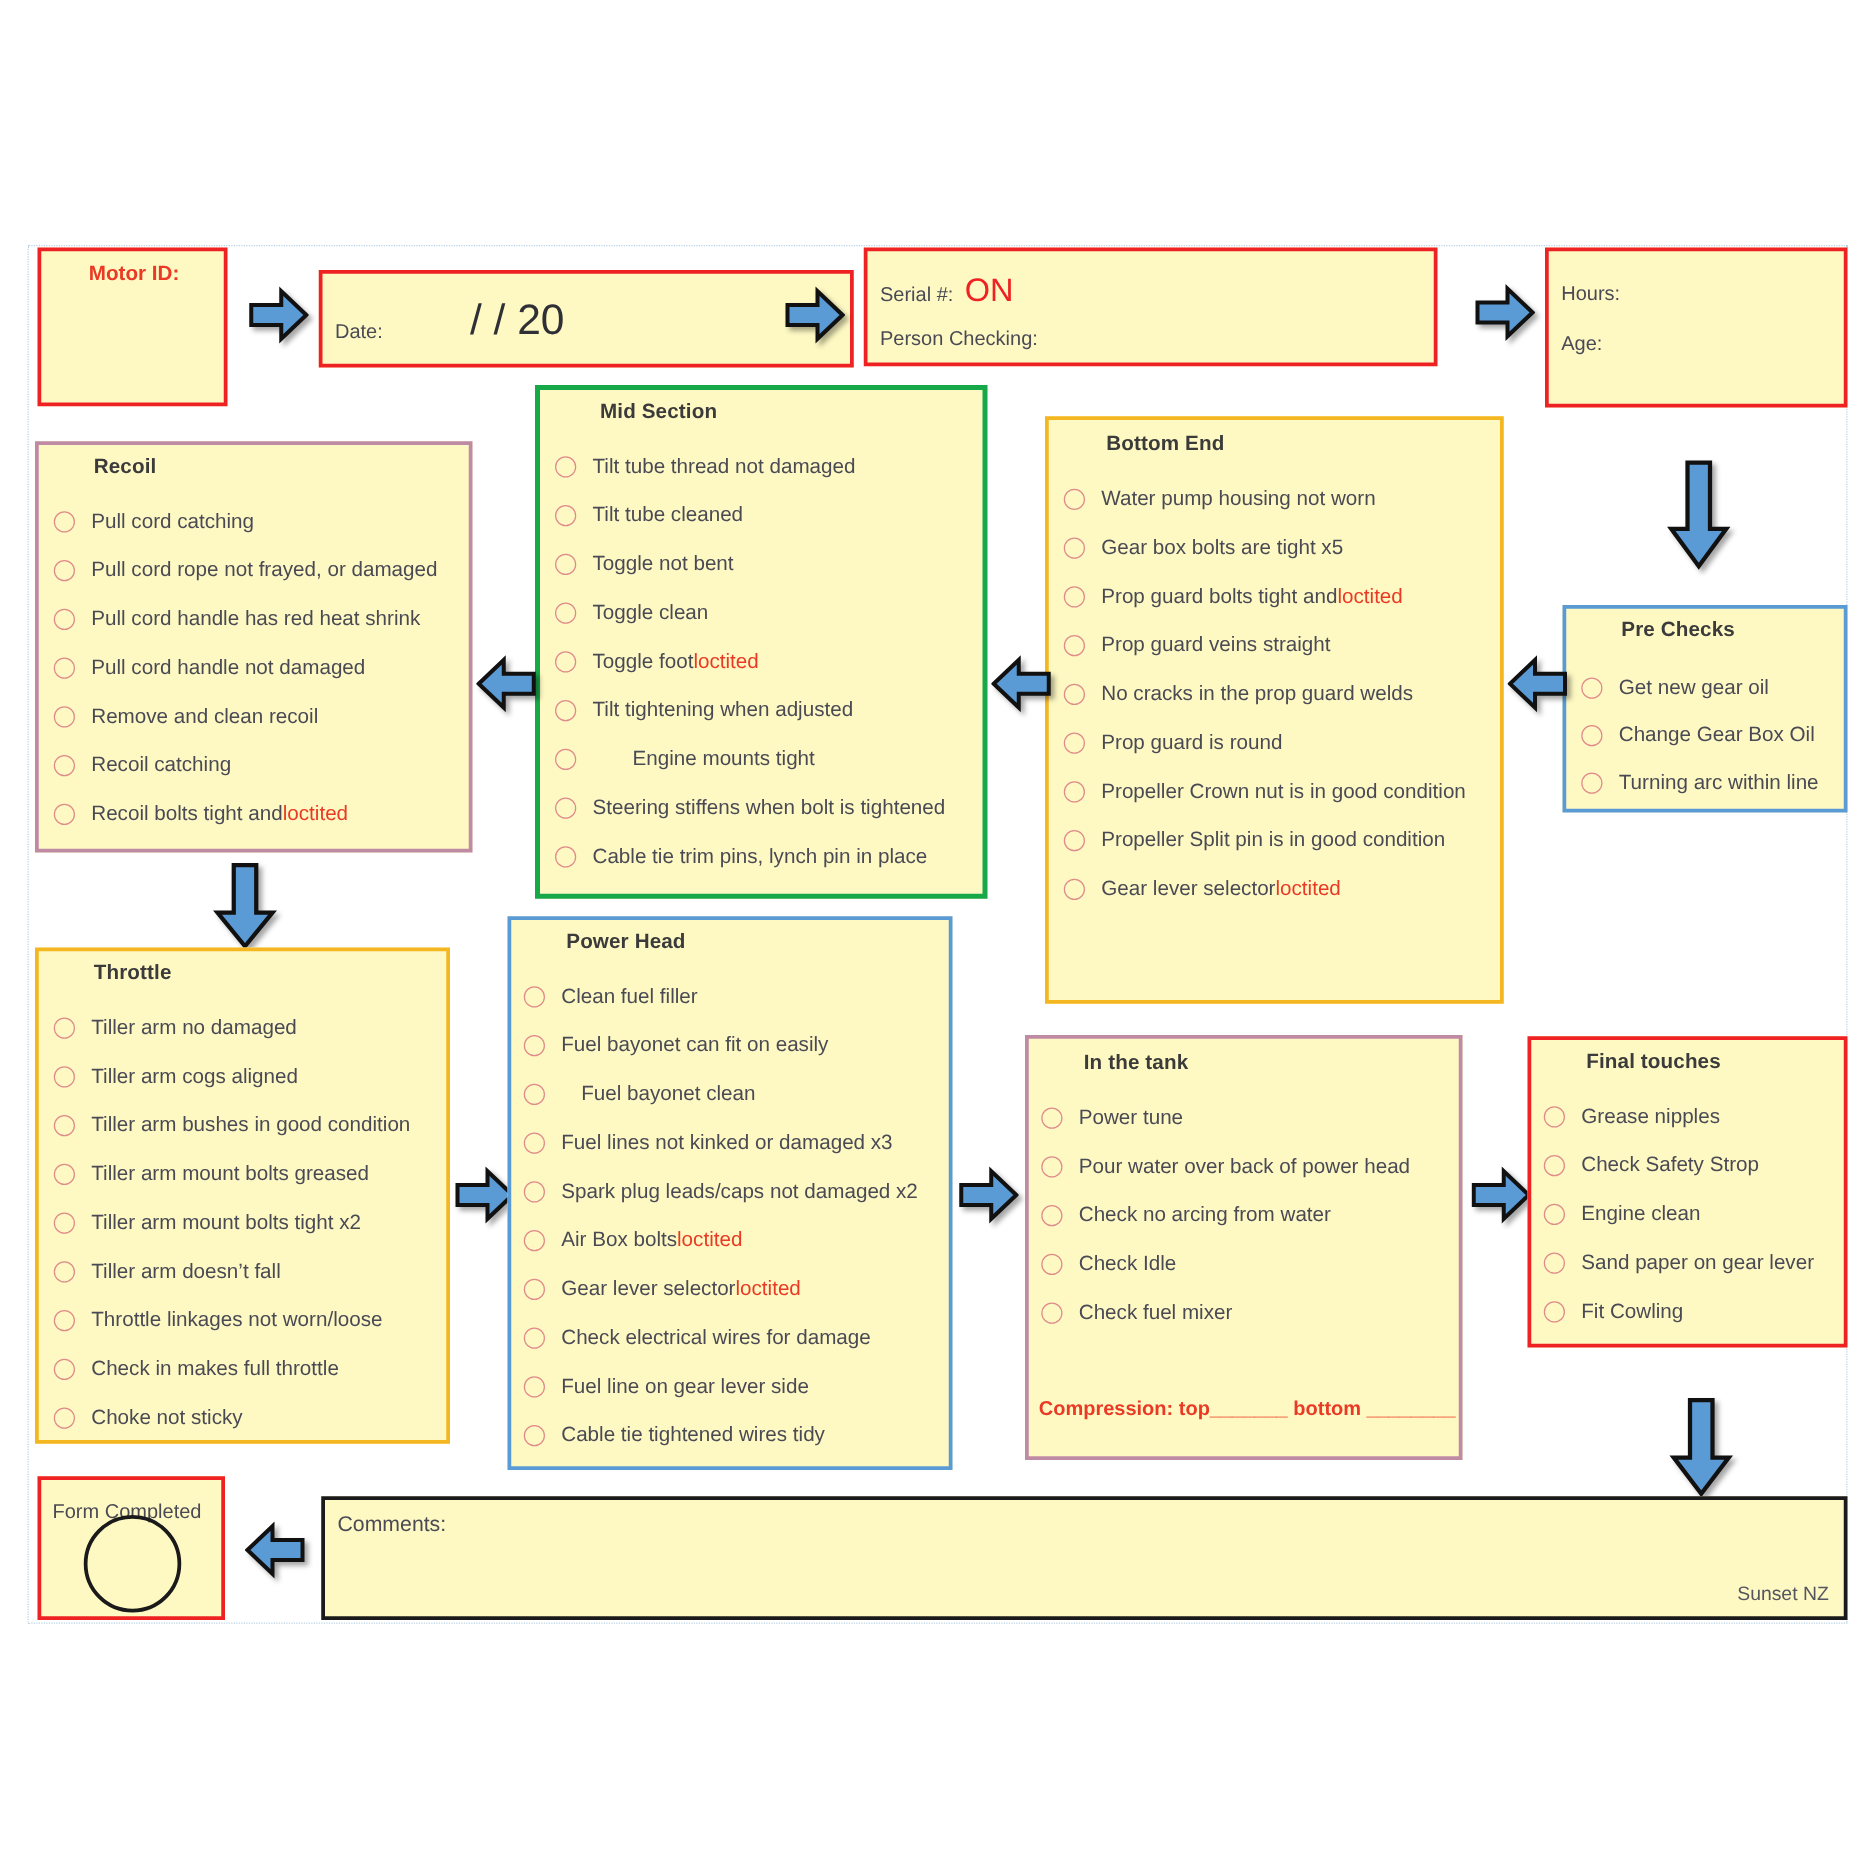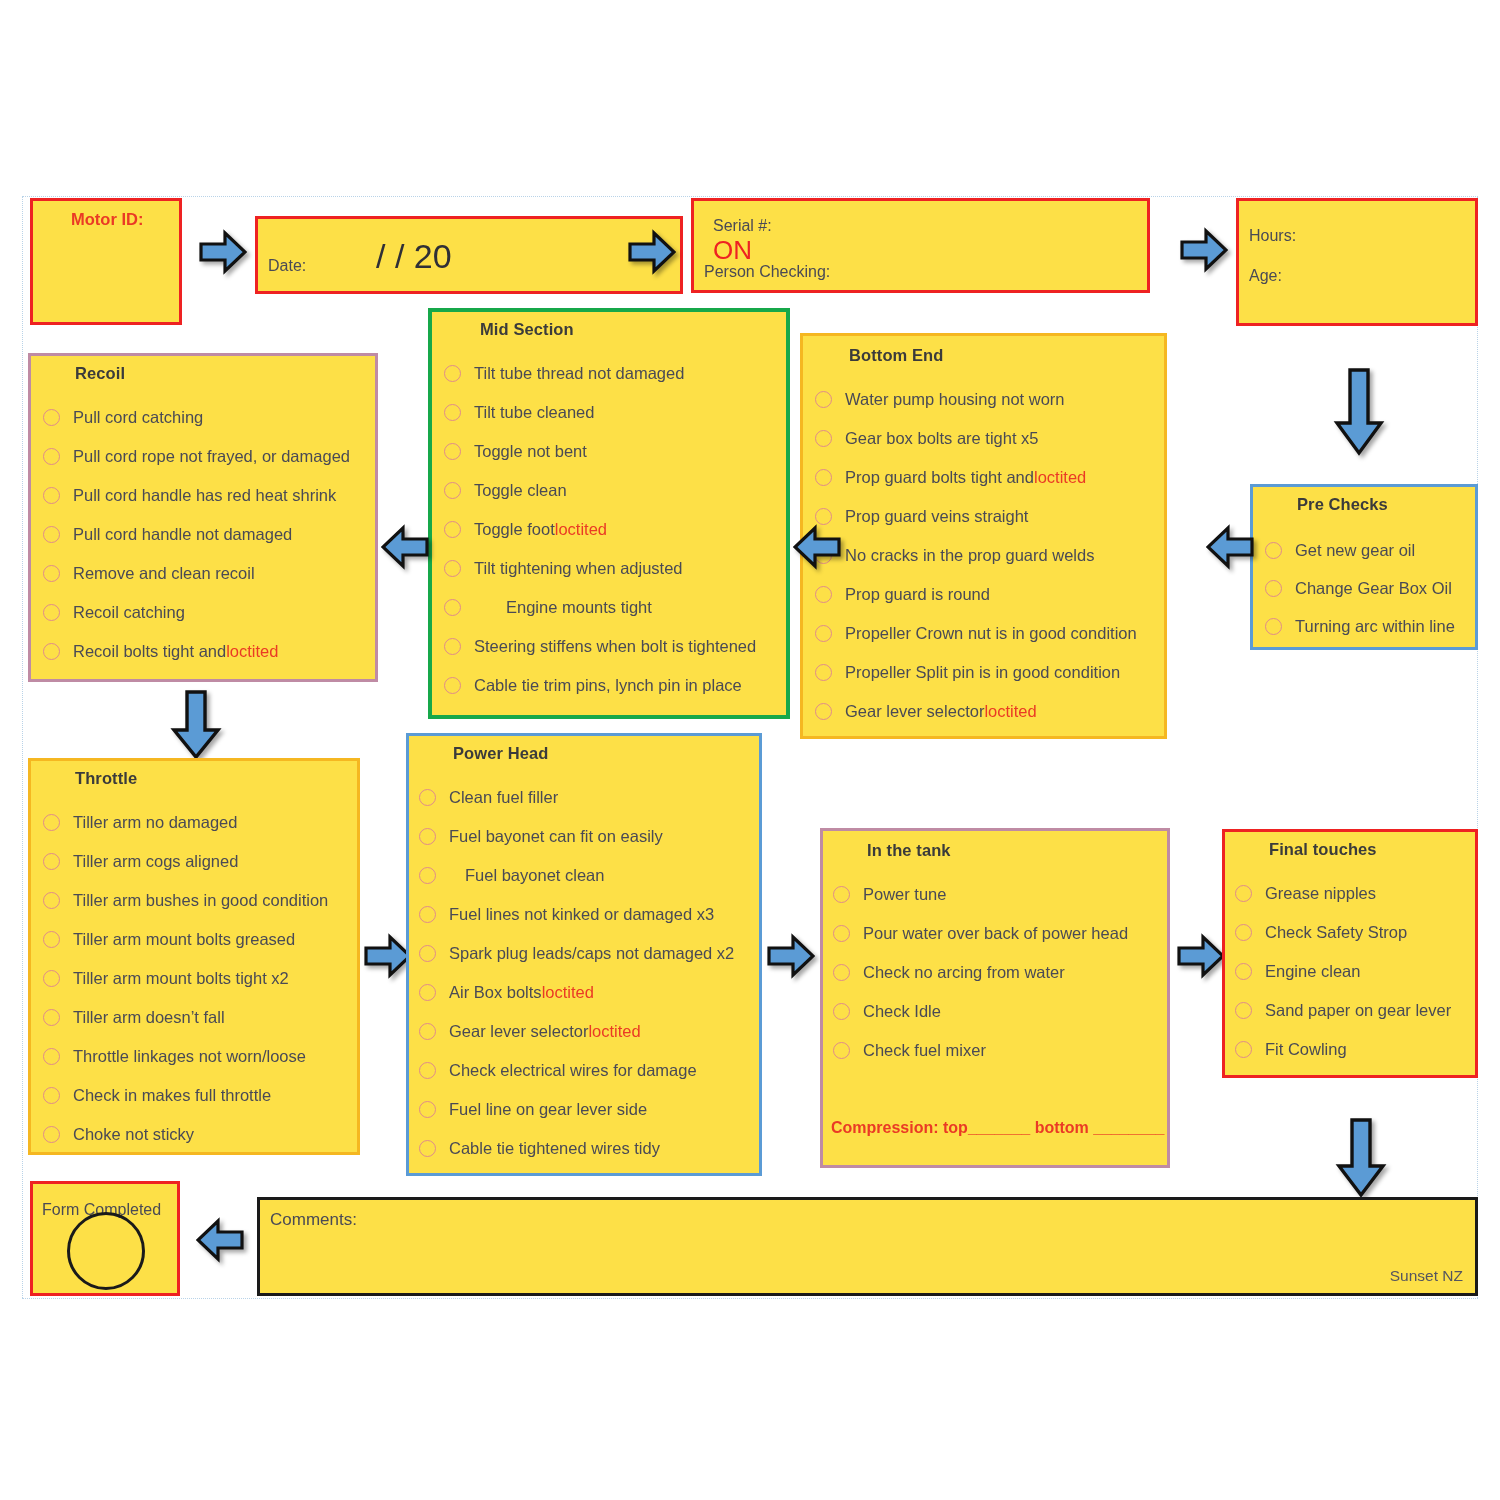--- a/index.html
+++ b/index.html
@@ -27,21 +27,21 @@
     border-top: 1px dotted #b9d3e8;
   }
   .guide-v {
     position: absolute;
     width: 0;
     border-left: 1px dotted #b9d3e8;
   }
 
   .box {
     position: absolute;
-    background: #fde047;
+    background: #fef9c3;
     box-sizing: border-box;
   }
   .box-title {
     font-weight: bold;
     font-size: 16.5px;
     color: #3b3b3b;
     letter-spacing: .1px;
   }
   .chk-list {
     margin: 0;
@@ -131,21 +131,21 @@
   <div class="box" style="left:255px; top:216px; width:428px; height:78px; border:3.5px solid #ee2222;">
     <div class="hdr-label" style="position:absolute; left:10px; top:38px;">Date:</div>
     <div class="date-slashes" style="position:absolute; left:118px; top:18px;">/        / 20</div>
   </div>
 
   <svg class="arrow" style="left:628px; top:228px;" width="48" height="48" viewBox="0 0 48 48">
     <path d="M2 16 L26 16 L26 5 L46 24 L26 43 L26 32 L2 32 Z" fill="#5b9bd5" stroke="#111111" stroke-width="3.2" stroke-linejoin="miter"></path>
   </svg>
 
   <div class="box" style="left:691px; top:198px; width:459px; height:95px; border:3.5px solid #ee2222;">
-    <div style="position:absolute; left:10px; top:16px; display:flex; align-items:baseline;flex-direction:column;">
+    <div style="position:absolute; left:10px; top:16px; display:flex; align-items:baseline;">
       <span class="hdr-label">Serial #:</span>
       <span style="color:#ee2222; font-size:26px; margin-left:9px;">ON</span>
     </div>
     <div class="hdr-label" style="position:absolute; left:10px; top:62px;">Person Checking:</div>
   </div>
 
   <svg class="arrow" style="left:1180px; top:226px;" width="48" height="48" viewBox="0 0 48 48">
     <path d="M2 16 L26 16 L26 5 L46 24 L26 43 L26 32 L2 32 Z" fill="#5b9bd5" stroke="#111111" stroke-width="3.2" stroke-linejoin="miter"></path>
   </svg>
 
@@ -173,21 +173,21 @@
         <span class="chk-circle"></span>
         <span>Turning arc within line</span>
       </li>
     </ul>
   </div>
 
   <svg class="arrow" style="left:1206px; top:523px;" width="48" height="48" viewBox="0 0 48 48">
     <path d="M46 16 L22 16 L22 5 L2 24 L22 43 L22 32 L46 32 Z" fill="#5b9bd5" stroke="#111111" stroke-width="3.2" stroke-linejoin="miter"></path>
   </svg>
 
-  <div class="box" style="left:800px; top:333px; width:367px; height:406px; border:3.5px solid #f5b721;">
+  <div class="box" style="left:836px; top:333px; width:367px; height:470px; border:3.5px solid #f5b721;">
     <div class="box-title" style="position:absolute; left:46px; top:10px;">Bottom End</div>
     <ul class="chk-list" style="position:absolute; left:12px; top:44px;">
       <li class="chk-item" style="height:39px;">
         <span class="chk-circle"></span>
         <span>Water pump housing not worn</span>
       </li>
       <li class="chk-item" style="height:39px;">
         <span class="chk-circle"></span>
         <span>Gear box bolts are tight x5</span>
       </li>

